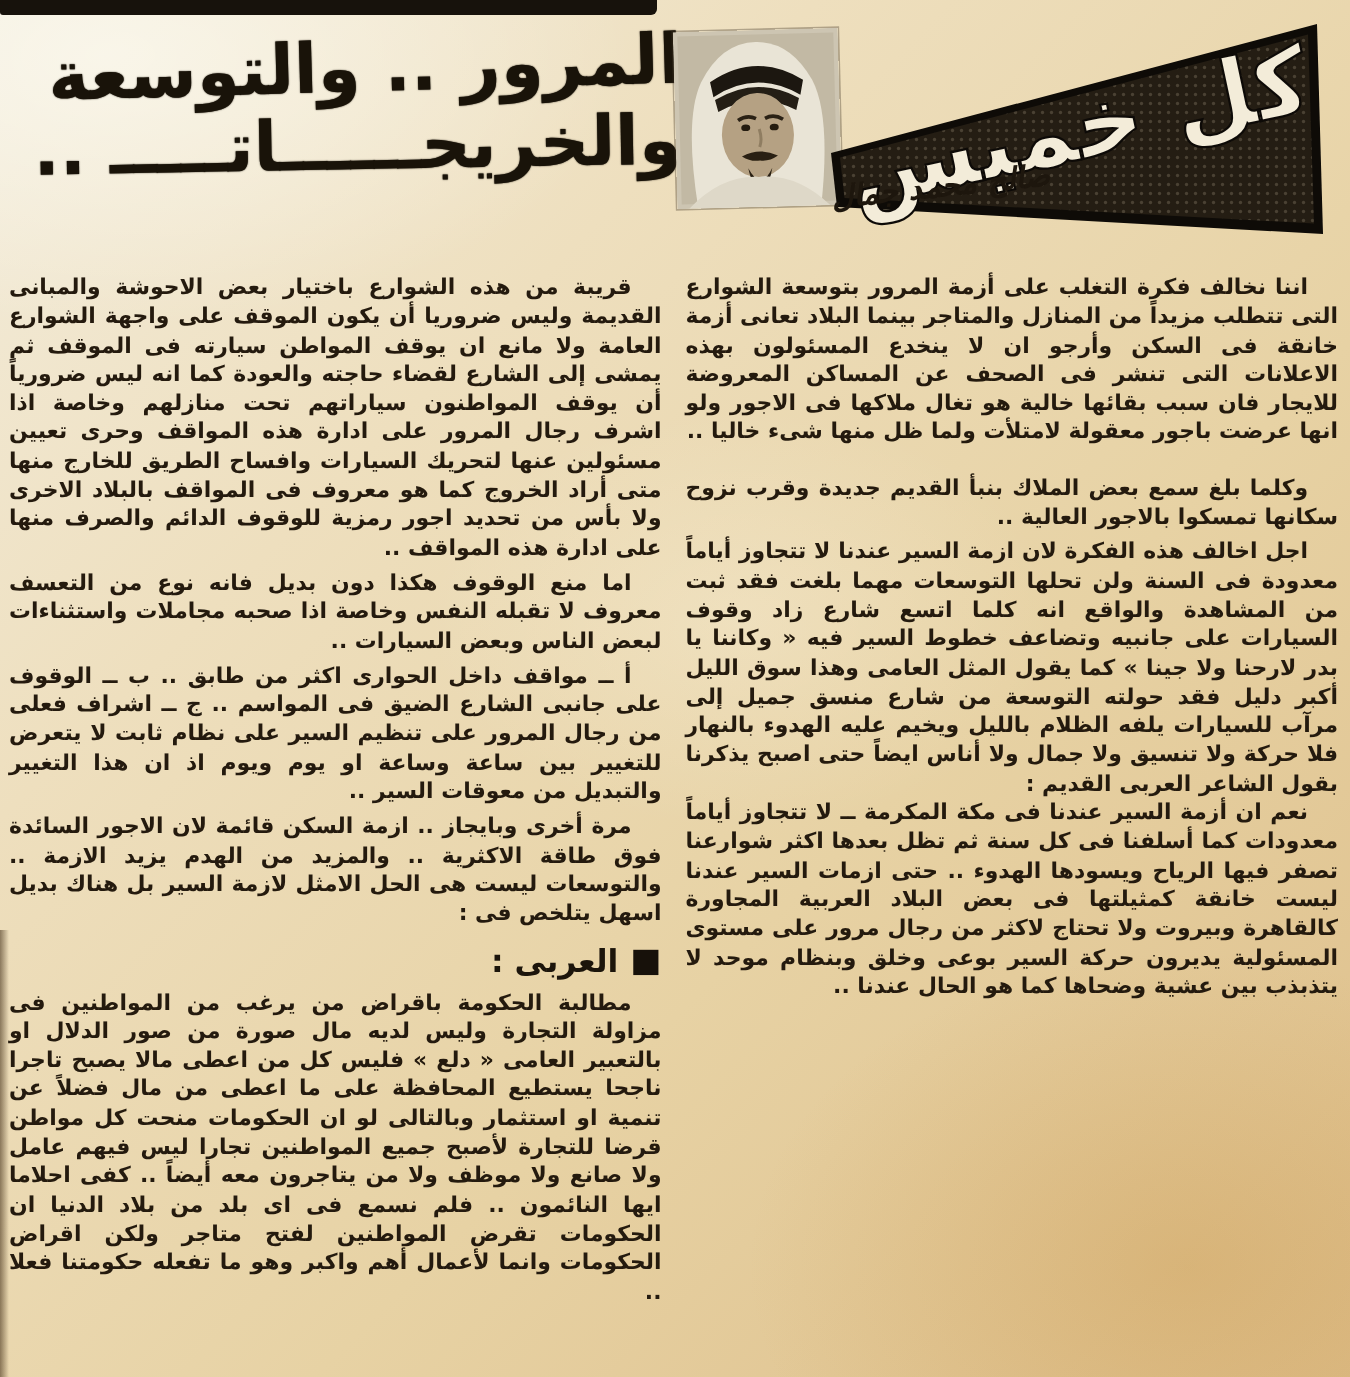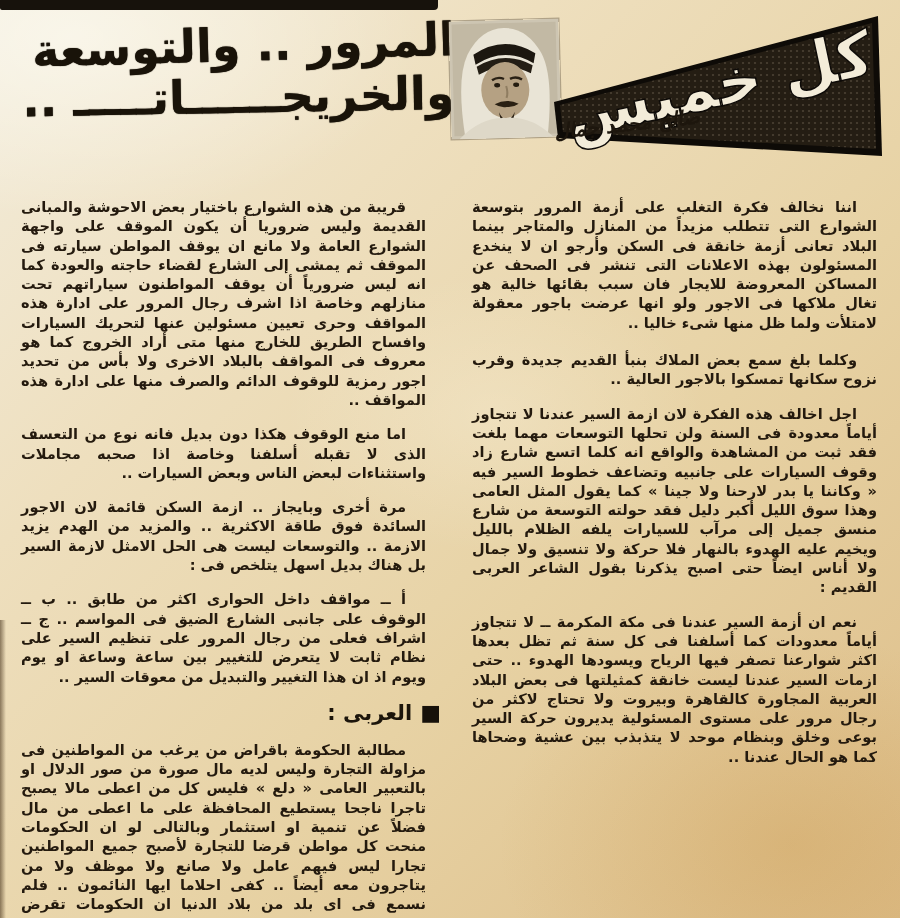--- a/index.html
+++ b/index.html
@@ -33,21 +33,21 @@
     transform:rotate(-1.5deg);box-shadow:0 0 0 1px rgba(60,50,35,.35);}
   .logo-svg{position:absolute;left:108px;top:6px;width:348px;height:160px;overflow:visible;}
   .signature{position:absolute;left:112px;top:112px;width:150px;
     font-size:20px;font-weight:bold;font-style:italic;color:#1d160d;
     transform:rotate(-6deg);letter-spacing:-1px;text-align:center;}
 
   
   .columns{position:absolute;top:178px;left:0;right:0;bottom:0;
     display:flex;flex-direction:row;direction:rtl;gap:16px;padding:4px 8px 0 6px;}
   .col{width:435px;color:#241a0e;}
-  .col p{margin:15px;font-size:14.6px;line-height:19.3px;font-weight:bold;
+  .col p{margin:0;font-size:14.6px;line-height:19.3px;font-weight:bold;
     text-align:justify;text-indent:20px;direction:rtl;}
   .gap-top{margin-top:18px !important;}
   .sm-gap-top{margin-top:4px !important;}
   .poetry{margin:2px 0;}
   .poetry .v1{font-size:14.6px;line-height:20px;font-weight:bold;text-indent:4px;text-align:right;}
   .poetry .v2{font-size:14.6px;line-height:20px;font-weight:bold;text-indent:0;
     text-align:center;letter-spacing:1px;}
   .khaatira{display:flex;align-items:center;gap:8px;margin:10px 0 6px 0;direction:rtl;}
   .khaatira .bullet{display:inline-block;font-size:22px;line-height:1;color:#17110a;}
   .khaatira .label{font-size:21px;font-weight:bold;color:#1c150b;letter-spacing:0;}
@@ -112,23 +112,23 @@
 
     <section class="col">
       <p>اننا نخالف فكرة التغلب على أزمة المرور بتوسعة الشوارع التى تتطلب مزيداً من المنازل والمتاجر بينما البلاد تعانى أزمة خانقة فى السكن وأرجو ان لا ينخدع المسئولون بهذه الاعلانات التى تنشر فى الصحف عن المساكن المعروضة للايجار فان سبب بقائها خالية هو تغال ملاكها فى الاجور ولو انها عرضت باجور معقولة لامتلأت ولما ظل منها شىء خاليا ..</p>
       <p class="gap-top">وكلما بلغ سمع بعض الملاك بنبأ القديم جديدة وقرب نزوح سكانها تمسكوا بالاجور العالية ..</p>
       <p class="sm-gap-top">اجل اخالف هذه الفكرة لان ازمة السير عندنا لا تتجاوز أياماً معدودة فى السنة ولن تحلها التوسعات مهما بلغت فقد ثبت من المشاهدة والواقع انه كلما اتسع شارع زاد وقوف السيارات على جانبيه وتضاعف خطوط السير فيه « وكاننا يا بدر لارحنا ولا جينا » كما يقول المثل العامى وهذا سوق الليل أكبر دليل فقد حولته التوسعة من شارع منسق جميل إلى مرآب للسيارات يلفه الظلام بالليل ويخيم عليه الهدوء بالنهار فلا حركة ولا تنسيق ولا جمال ولا أناس ايضاً حتى اصبح يذكرنا بقول الشاعر العربى القديم :</p>
       <p>نعم ان أزمة السير عندنا فى مكة المكرمة ــ لا تتجاوز أياماً معدودات كما أسلفنا فى كل سنة ثم تظل بعدها اكثر شوارعنا تصفر فيها الرياح ويسودها الهدوء .. حتى ازمات السير عندنا ليست خانقة كمثيلتها فى بعض البلاد العربية المجاورة كالقاهرة وبيروت ولا تحتاج لاكثر من رجال مرور على مستوى المسئولية يديرون حركة السير بوعى وخلق وبنظام موحد لا يتذبذب بين عشية وضحاها كما هو الحال عندنا ..</p>
     </section>
 
     <section class="col">
       <p>قريبة من هذه الشوارع باختيار بعض الاحوشة والمبانى القديمة وليس ضروريا أن يكون الموقف على واجهة الشوارع العامة ولا مانع ان يوقف المواطن سيارته فى الموقف ثم يمشى إلى الشارع لقضاء حاجته والعودة كما انه ليس ضرورياً أن يوقف المواطنون سياراتهم تحت منازلهم وخاصة اذا اشرف رجال المرور على ادارة هذه المواقف وحرى تعيين مسئولين عنها لتحريك السيارات وافساح الطريق للخارج منها متى أراد الخروج كما هو معروف فى المواقف بالبلاد الاخرى ولا بأس من تحديد اجور رمزية للوقوف الدائم والصرف منها على ادارة هذه المواقف ..</p>
-      <p class="sm-gap-top">اما منع الوقوف هكذا دون بديل فانه نوع من التعسف الذى لا تقبله أسلفنا وخاصة اذا صحبه مجاملات واستثناءات لبعض الناس وبعض السيارات ..</p>
+      <p class="sm-gap-top">اما منع الوقوف هكذا دون بديل فانه نوع من التعسف معروف لا تقبله النفس وخاصة اذا صحبه مجاملات واستثناءات لبعض الناس وبعض السيارات ..</p>
+      <p class="sm-gap-top">أ ــ مواقف داخل الحوارى اكثر من طابق .. ب ــ الوقوف على جانبى الشارع الضيق فى المواسم .. ج ــ اشراف فعلى من رجال المرور على تنظيم السير على نظام ثابت لا يتعرض للتغيير بين ساعة وساعة او يوم ويوم اذ ان هذا التغيير والتبديل من معوقات السير ..</p>
       <p class="sm-gap-top">مرة أخرى وبايجاز .. ازمة السكن قائمة لان الاجور السائدة فوق طاقة الاكثرية .. والمزيد من الهدم يزيد الازمة .. والتوسعات ليست هى الحل الامثل لازمة السير بل هناك بديل اسهل يتلخص فى :</p>
-      <p class="sm-gap-top">أ ــ مواقف داخل الحوارى اكثر من طابق .. ب ــ الوقوف على جانبى الشارع الضيق فى المواسم .. ج ــ اشراف فعلى من رجال المرور على تنظيم السير على نظام ثابت لا يتعرض للتغيير بين ساعة وساعة او يوم ويوم اذ ان هذا التغيير والتبديل من معوقات السير ..</p>
       <div class="khaatira">
         <span class="bullet">■</span>
         <span class="label">العربى :</span>
       </div>
       <p>مطالبة الحكومة باقراض من يرغب من المواطنين فى مزاولة التجارة وليس لديه مال صورة من صور الدلال او بالتعبير العامى « دلع » فليس كل من اعطى مالا يصبح تاجرا ناجحا يستطيع المحافظة على ما اعطى من مال فضلاً عن تنمية او استثمار وبالتالى لو ان الحكومات منحت كل مواطن قرضا للتجارة لأصبح جميع المواطنين تجارا ليس فيهم عامل ولا صانع ولا موظف ولا من يتاجرون معه أيضاً .. كفى احلاما ايها النائمون .. فلم نسمع فى اى بلد من بلاد الدنيا ان الحكومات تقرض المواطنين لفتح متاجر ولكن اقراض الحكومات وانما لأعمال أهم واكبر وهو ما تفعله حكومتنا فعلا ..</p>
     </section>
 
   </main>
 </div>
 

